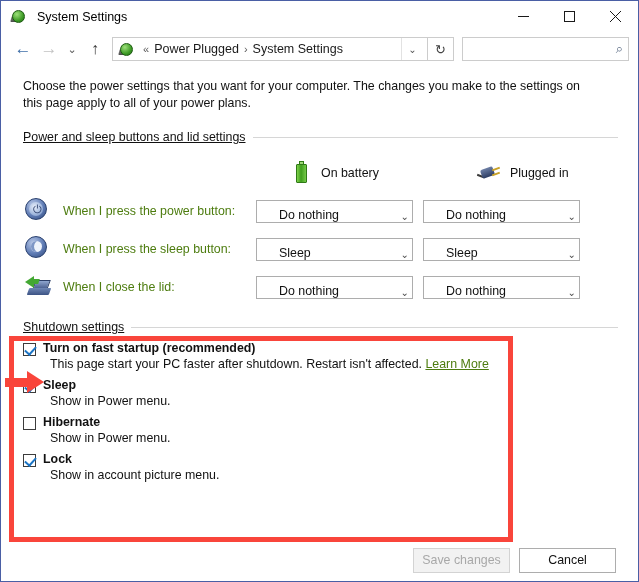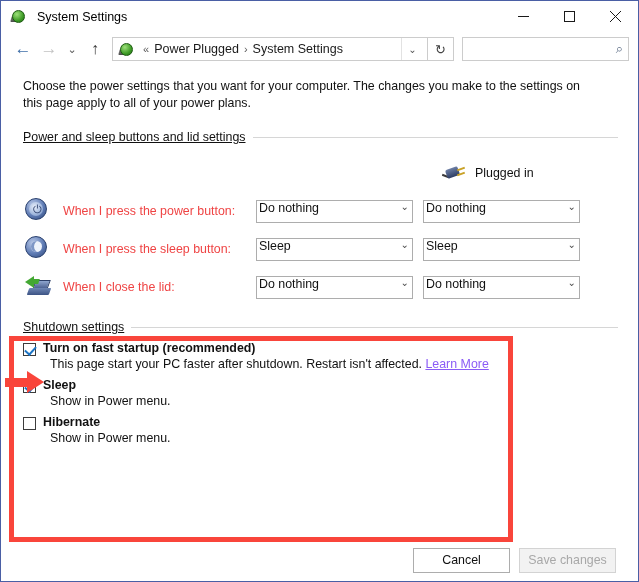--- a/index.html
+++ b/index.html
@@ -166,30 +166,30 @@
   }
   .colhdr .cicon { width: 26px; height: 26px; position: relative; margin-right: 7px; }
 
   
   .srow {
     display: flex; align-items: center;
     height: 38px;
   }
   .srow .rowicon { width: 30px; height: 30px; position: relative; flex: 0 0 auto; }
   .srow .rowlabel {
-    font-size: 12.4px; color: #ef4444;
+    font-size: 12.4px; color: #4d7c0f;
     margin-left: 10px;
     white-space: nowrap;
   }
   .combo {
     height: 23px;
     border: 1px solid #adadad;
     background: #ffffff;
-    display: flex; align-items: flex-start;
-    padding: 0 3px 0 2px;
+    display: flex; align-items: flex-end;
+    padding: 0 3px 0 22px;
     font-size: 12.4px;
     color: #111;
     position: absolute;
   }
   .combo .cval { flex: 1 1 auto; white-space: nowrap; }
   .combo .carrow { color: #4a4a4a; font-size: 10px; padding-left: 6px; }
 
   .rowwrap { position: relative; }
 
   
@@ -215,21 +215,21 @@
   }
   .cblabel {
     font-size: 12.4px; font-weight: bold; color: #111;
     margin-left: 7px;
     white-space: nowrap;
   }
   .cbdesc {
     font-size: 12.4px; color: #111;
     margin-left: 27px; margin-top: 1px;
   }
-  .lnk { color: #8b5cf6; text-decoration: underline; }
+  .lnk { color: #4d7c0f; text-decoration: underline; }
 
   
   #footer {
     position: absolute;
     left: 0; right: 0; bottom: 0;
     height: 42px;
     display: flex; align-items: center; justify-content: flex-end;
     padding-right: 22px;
     gap: 9px;
     background: #fff;
@@ -454,21 +454,28 @@
 
     <div id="page-desc">Choose the power settings that you want for your computer. The changes you make to the settings on this page apply to all of your power plans.</div>
 
     <div>
       <div class="grouphdr">
         <span class="lbl">Power and sleep buttons and lid settings</span>
         <span class="rule"></span>
       </div>
 
       <div id="colhdrs">
-        <div class="colhdr" style="position:absolute; left:441px;">
+        <div class="colhdr" style="position:absolute; left:287px;">
+          <span class="cicon">
+            <span class="batt-cap"></span>
+              <span class="batt-body"></span>
+          </span>
+          <span>On battery</span>
+        </div>
+        <div class="colhdr" style="position:absolute; left:476px;">
           <span class="cicon">
             <span class="plug-cord"></span>
               <span class="plug-body"></span>
             <span class="plug-prong1"></span>
               <span class="plug-prong2"></span>
           </span>
           <span>Plugged in</span>
         </div>
       </div>
 
@@ -553,30 +560,37 @@
       </div>
 
       <div class="cbrow">
         <div class="cbline">
           <span class="cbox"></span>
           <span class="cblabel">Hibernate</span>
         </div>
         <div class="cbdesc">Show in Power menu.</div>
       </div>
 
+      <div class="cbrow">
+        <div class="cbline">
+          <span class="cbox checked"></span>
+          <span class="cblabel">Lock</span>
+        </div>
+        <div class="cbdesc">Show in account picture menu.</div>
+      </div>
     </div>
 
   </div>
 
   <div id="footer">
+    <div class="btn disabled">
+      <span>Save changes</span>
+    </div>
     <div class="btn">
       <span>Cancel</span>
-    </div>
-    <div class="btn disabled">
-      <span>Save changes</span>
     </div>
   </div>
 
   <div id="redbox"></div>
   <div id="redarrow">
     <span class="shaft"></span>
     <span class="head"></span>
   </div>
 
 </div>

